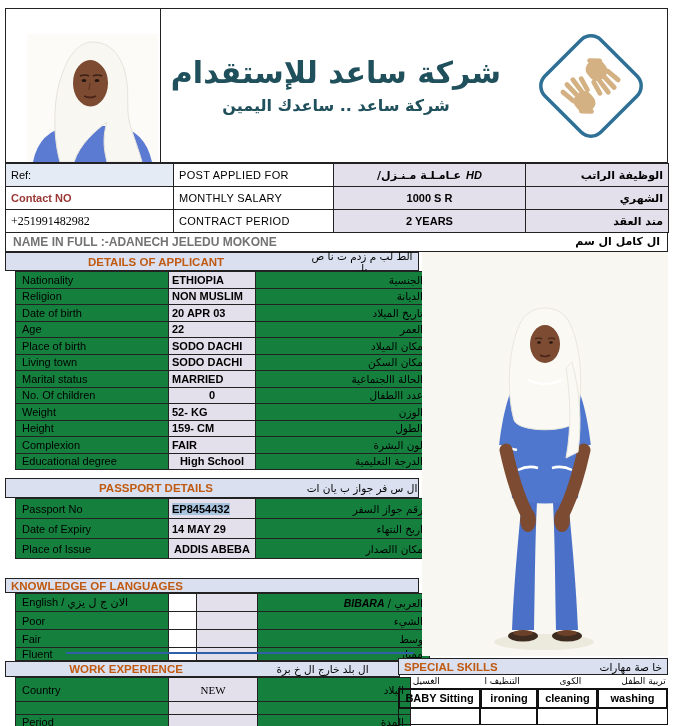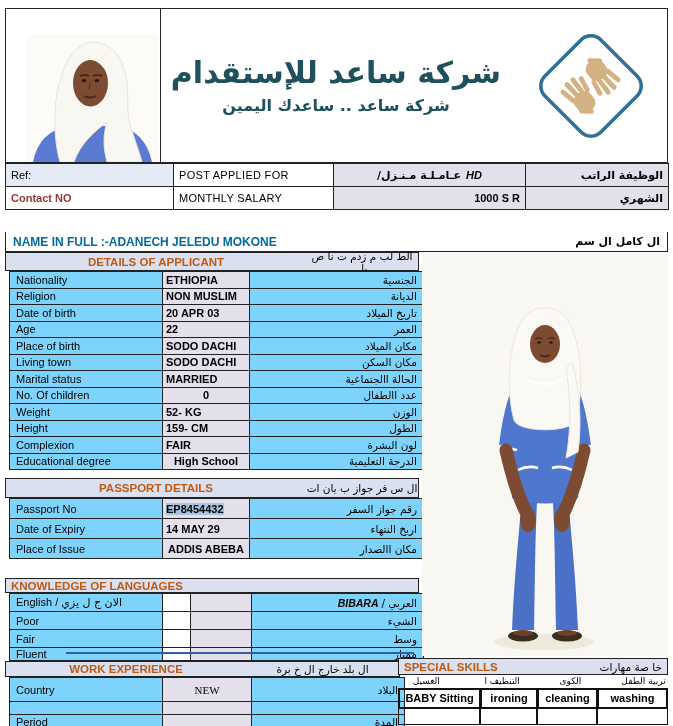--- a/index.html
+++ b/index.html
@@ -18,38 +18,38 @@
   .company-tag { font-size:16px; font-weight:bold; margin-top:6px; }
 
   
   table { border-collapse:collapse; table-layout:fixed; }
   .itbl { position:absolute; left:5px; top:163px; width:663px; }
   .itbl td { border:1px solid #222; font-size:11px; height:23px; padding:0 5px; overflow:hidden; }
   .itbl .ref { background:#E4EBF5; }
   .itbl .contact { color:#9A3734; font-weight:bold; }
   .itbl .phone { font-family:"Liberation Serif",serif; font-size:12px; }
   .itbl .fld { letter-spacing:.3px; }
-  .itbl .val { background:#E3DFEB; text-align:right; font-weight:bold; }
+  .itbl .val { background:#E3DFEB; text-align:center; font-weight:bold; }
   .itbl .arr { background:#E3DFEB; text-align:right; font-weight:bold; font-size:11px; }
   .hdcell { display:flex; align-items:center; justify-content:center; gap:5px; }
   .hd-lat { font-style:italic; font-weight:bold; }
 
   
   .namerow { position:absolute; left:5px; top:232px; width:663px; height:20px; border:1px solid #222; border-top:none;
              display:flex; justify-content:space-between; align-items:center; padding:0 7px; }
-  .namerow .nm { color:#0369a1; font-weight:bold; font-size:12px; }
+  .namerow .nm { color:#737373; font-weight:bold; font-size:12px; }
   .namerow .nmar { font-weight:bold; font-size:11px; }
 
   
   .sec-h { position:absolute; left:5px; background:#DAE0F0; border:1px solid #222; display:flex; align-items:center; }
   .sec-h .t { color:#C05A11; font-weight:bold; font-size:11.5px; }
   .sec-h .a { font-size:10.5px; }
 
   
-  .dtbl { position:absolute; left:9px; background:#7dd3fc; }
+  .dtbl { position:absolute; left:15px; background:#15803d; }
   .dtbl td { border:1px solid #222; font-size:11px; padding:0 3px; overflow:hidden; }
   .dtbl .lbl { padding-left:6px; }
   .dtbl .val { background:#E3DFEB; font-weight:bold; }
   .dtbl .ctr { text-align:center; }
   .dtbl .arc { text-align:right; padding-right:6px; font-size:10.5px; }
   .hl { background:#A8C4DF; }
 
   .langline { position:absolute; left:66px; top:652px; width:348px; height:2px; background:#3060A8; z-index:5; }
   .cell-blank-sm { background:#fff; }
   .cell-blank-md { background:#E3DFEB; }
@@ -137,20 +137,26 @@
               <span class="hd-lat">HD</span>
             </span>
       </td>
       <td class="arr ar" dir="rtl">الوظيفة الراتب</td>
     </tr>
     <tr>
       <td class="contact">Contact NO</td>
       <td class="fld">MONTHLY SALARY</td>
       <td class="val">1000 S R</td>
       <td class="arr ar" dir="rtl">الشهري</td>
+    </tr>
+    <tr>
+      <td class="phone">+251991482982</td>
+      <td class="fld">CONTRACT PERIOD</td>
+      <td class="val">2 YEARS</td>
+      <td class="arr ar" dir="rtl">مند العقد</td>
     </tr>
   </tbody>
     </table>
 
   <div class="namerow">
     <span class="nm">NAME IN FULL :-ADANECH JELEDU MOKONE</span>
     <span class="nmar ar" dir="rtl">ال كامل ال سم</span>
   </div>
 
   <div class="sec-h" style="top:252px; width:414px; height:19px;">

